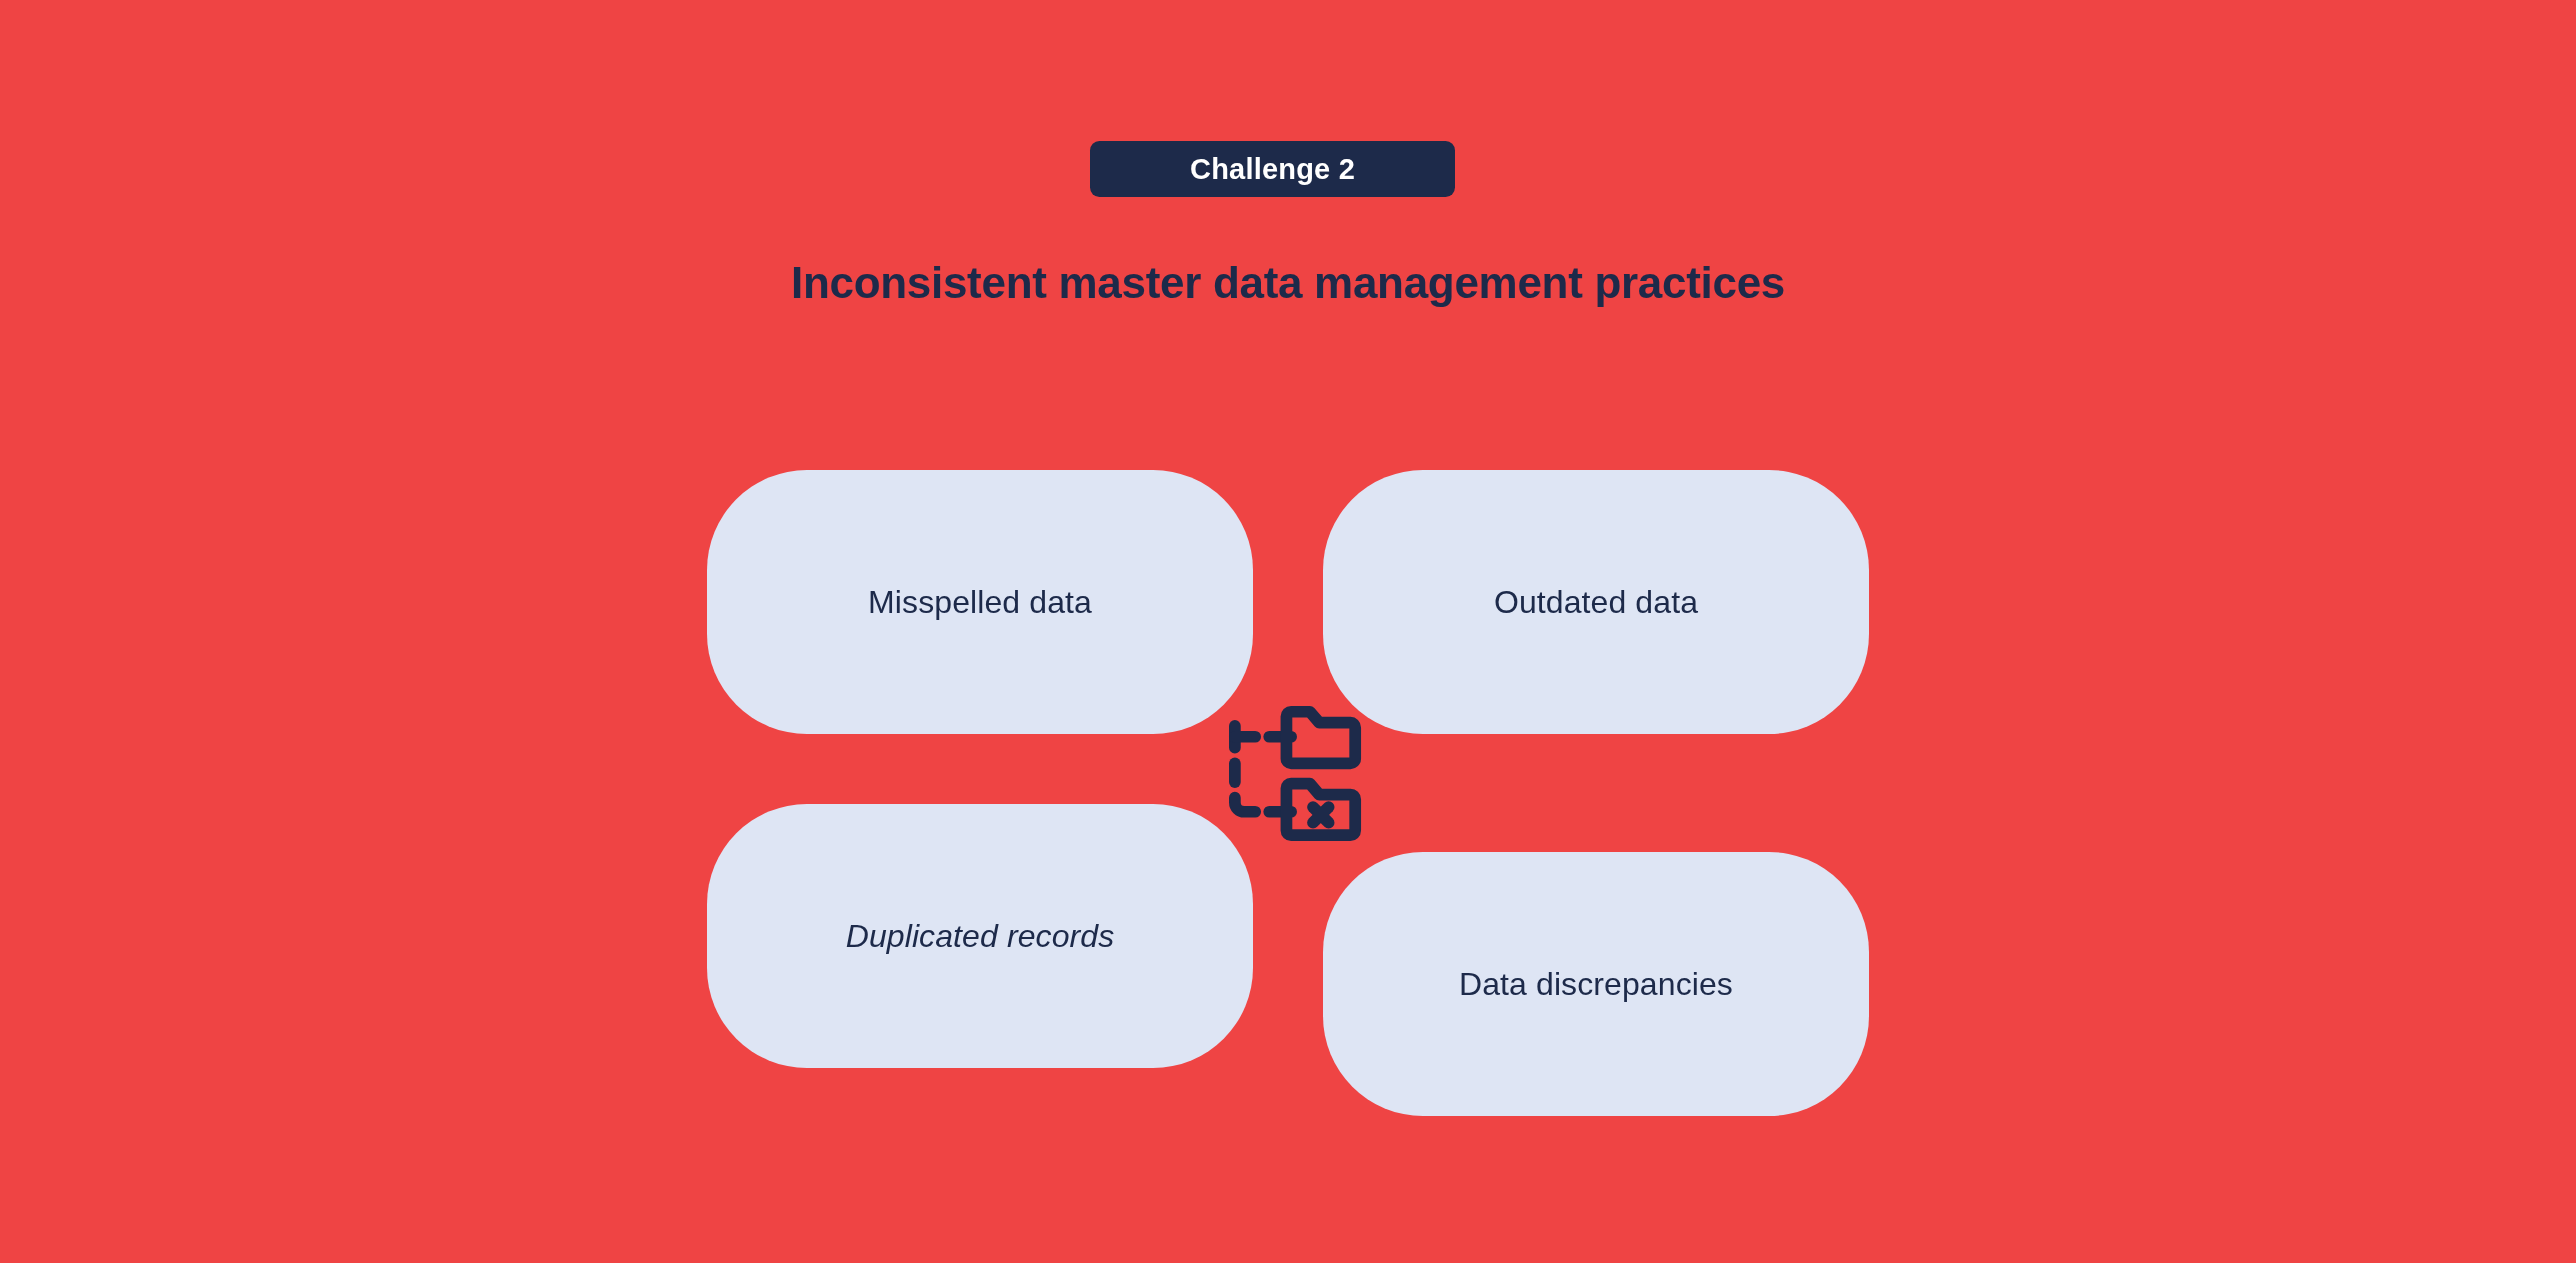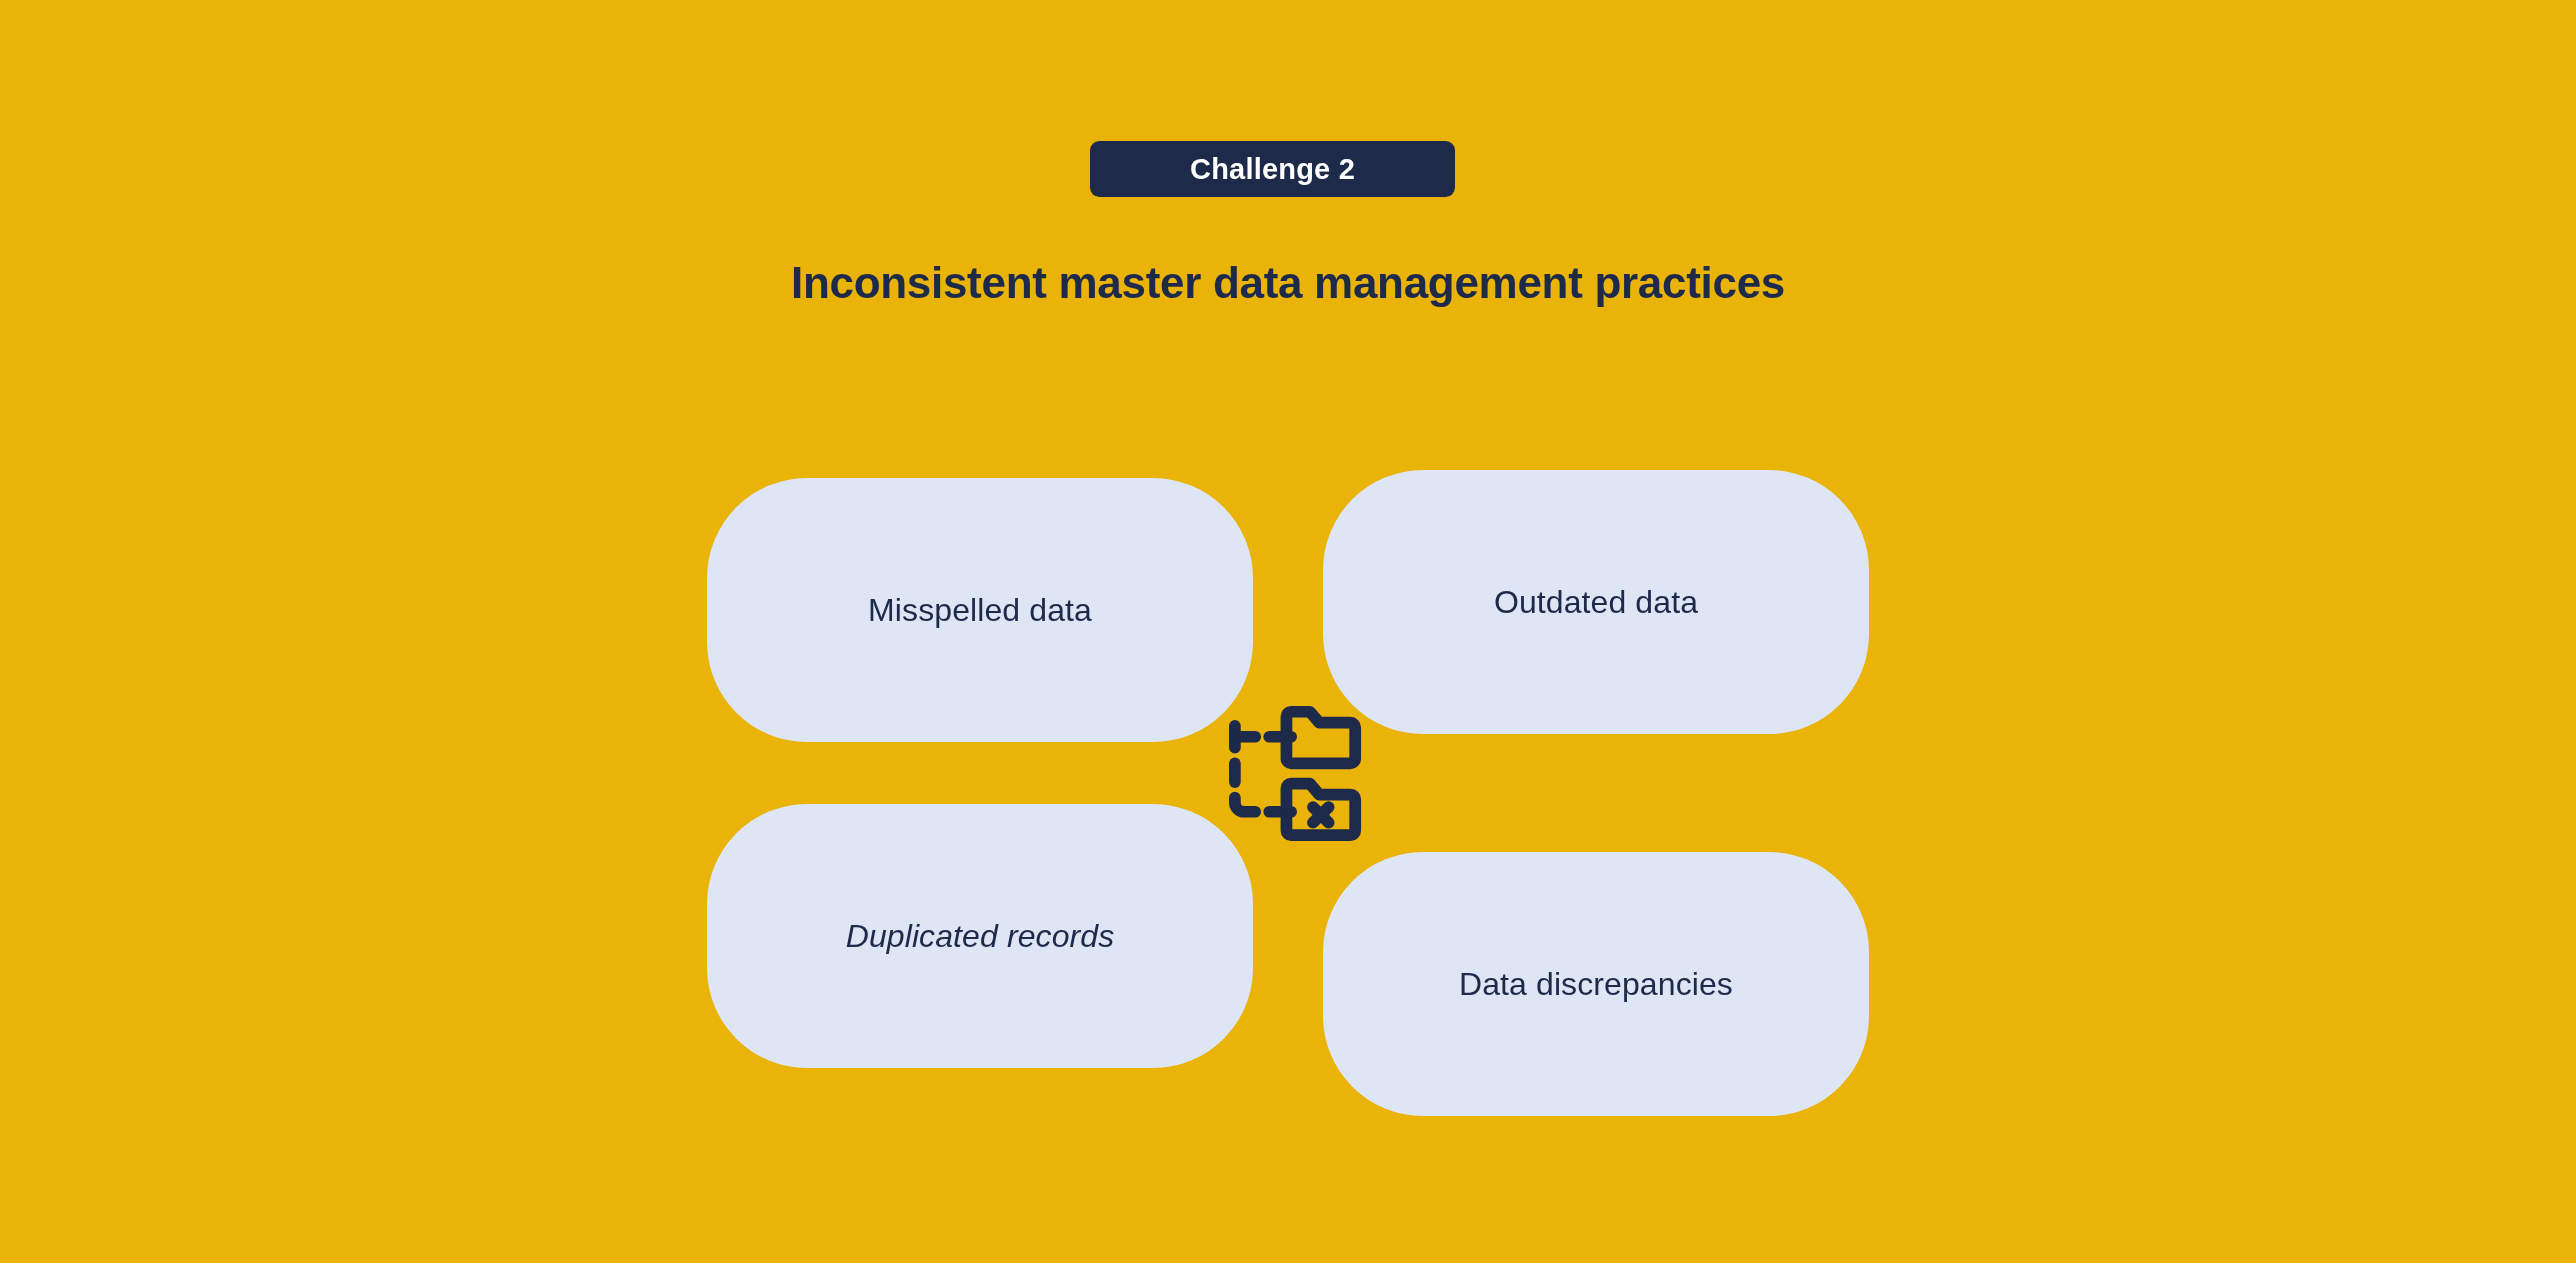--- a/index.html
+++ b/index.html
@@ -11,21 +11,21 @@
     height: 1263px;
     background: #ffffff;
     font-family: "Liberation Sans", sans-serif;
     overflow: hidden;
     position: relative;
   }
 
   #slide {
     position: absolute;
     inset: 0;
-    background: #eab308;
+    background: #ef4444;
   }
 
   
   #badge {
     position: absolute;
     left: 1090px;
     top: 141px;
     width: 365px;
     height: 56px;
     box-sizing: border-box;
@@ -79,21 +79,21 @@
     justify-content: center;
   }
   .pill-label {
     color: #1d2a4a;
     font-size: 32px;
     font-weight: 500;
     letter-spacing: 0.1px;
     line-height: 1.2;
     white-space: nowrap;
   }
-  #pill-0 { left: 0px;    top: 8px;   }
+  #pill-0 { left: 0px;    top: 0px;   }
   #pill-1 { left: 616px; top: 0px;   }
   #pill-2 { left: 0px;    top: 334px; font-style: italic; }
   #pill-3 { left: 616px; top: 334px; margin-top: 48px; }
 
   
   #center-icon {
     position: absolute;
     left: 1213px;
     top: 693px;
     width: 150px;

